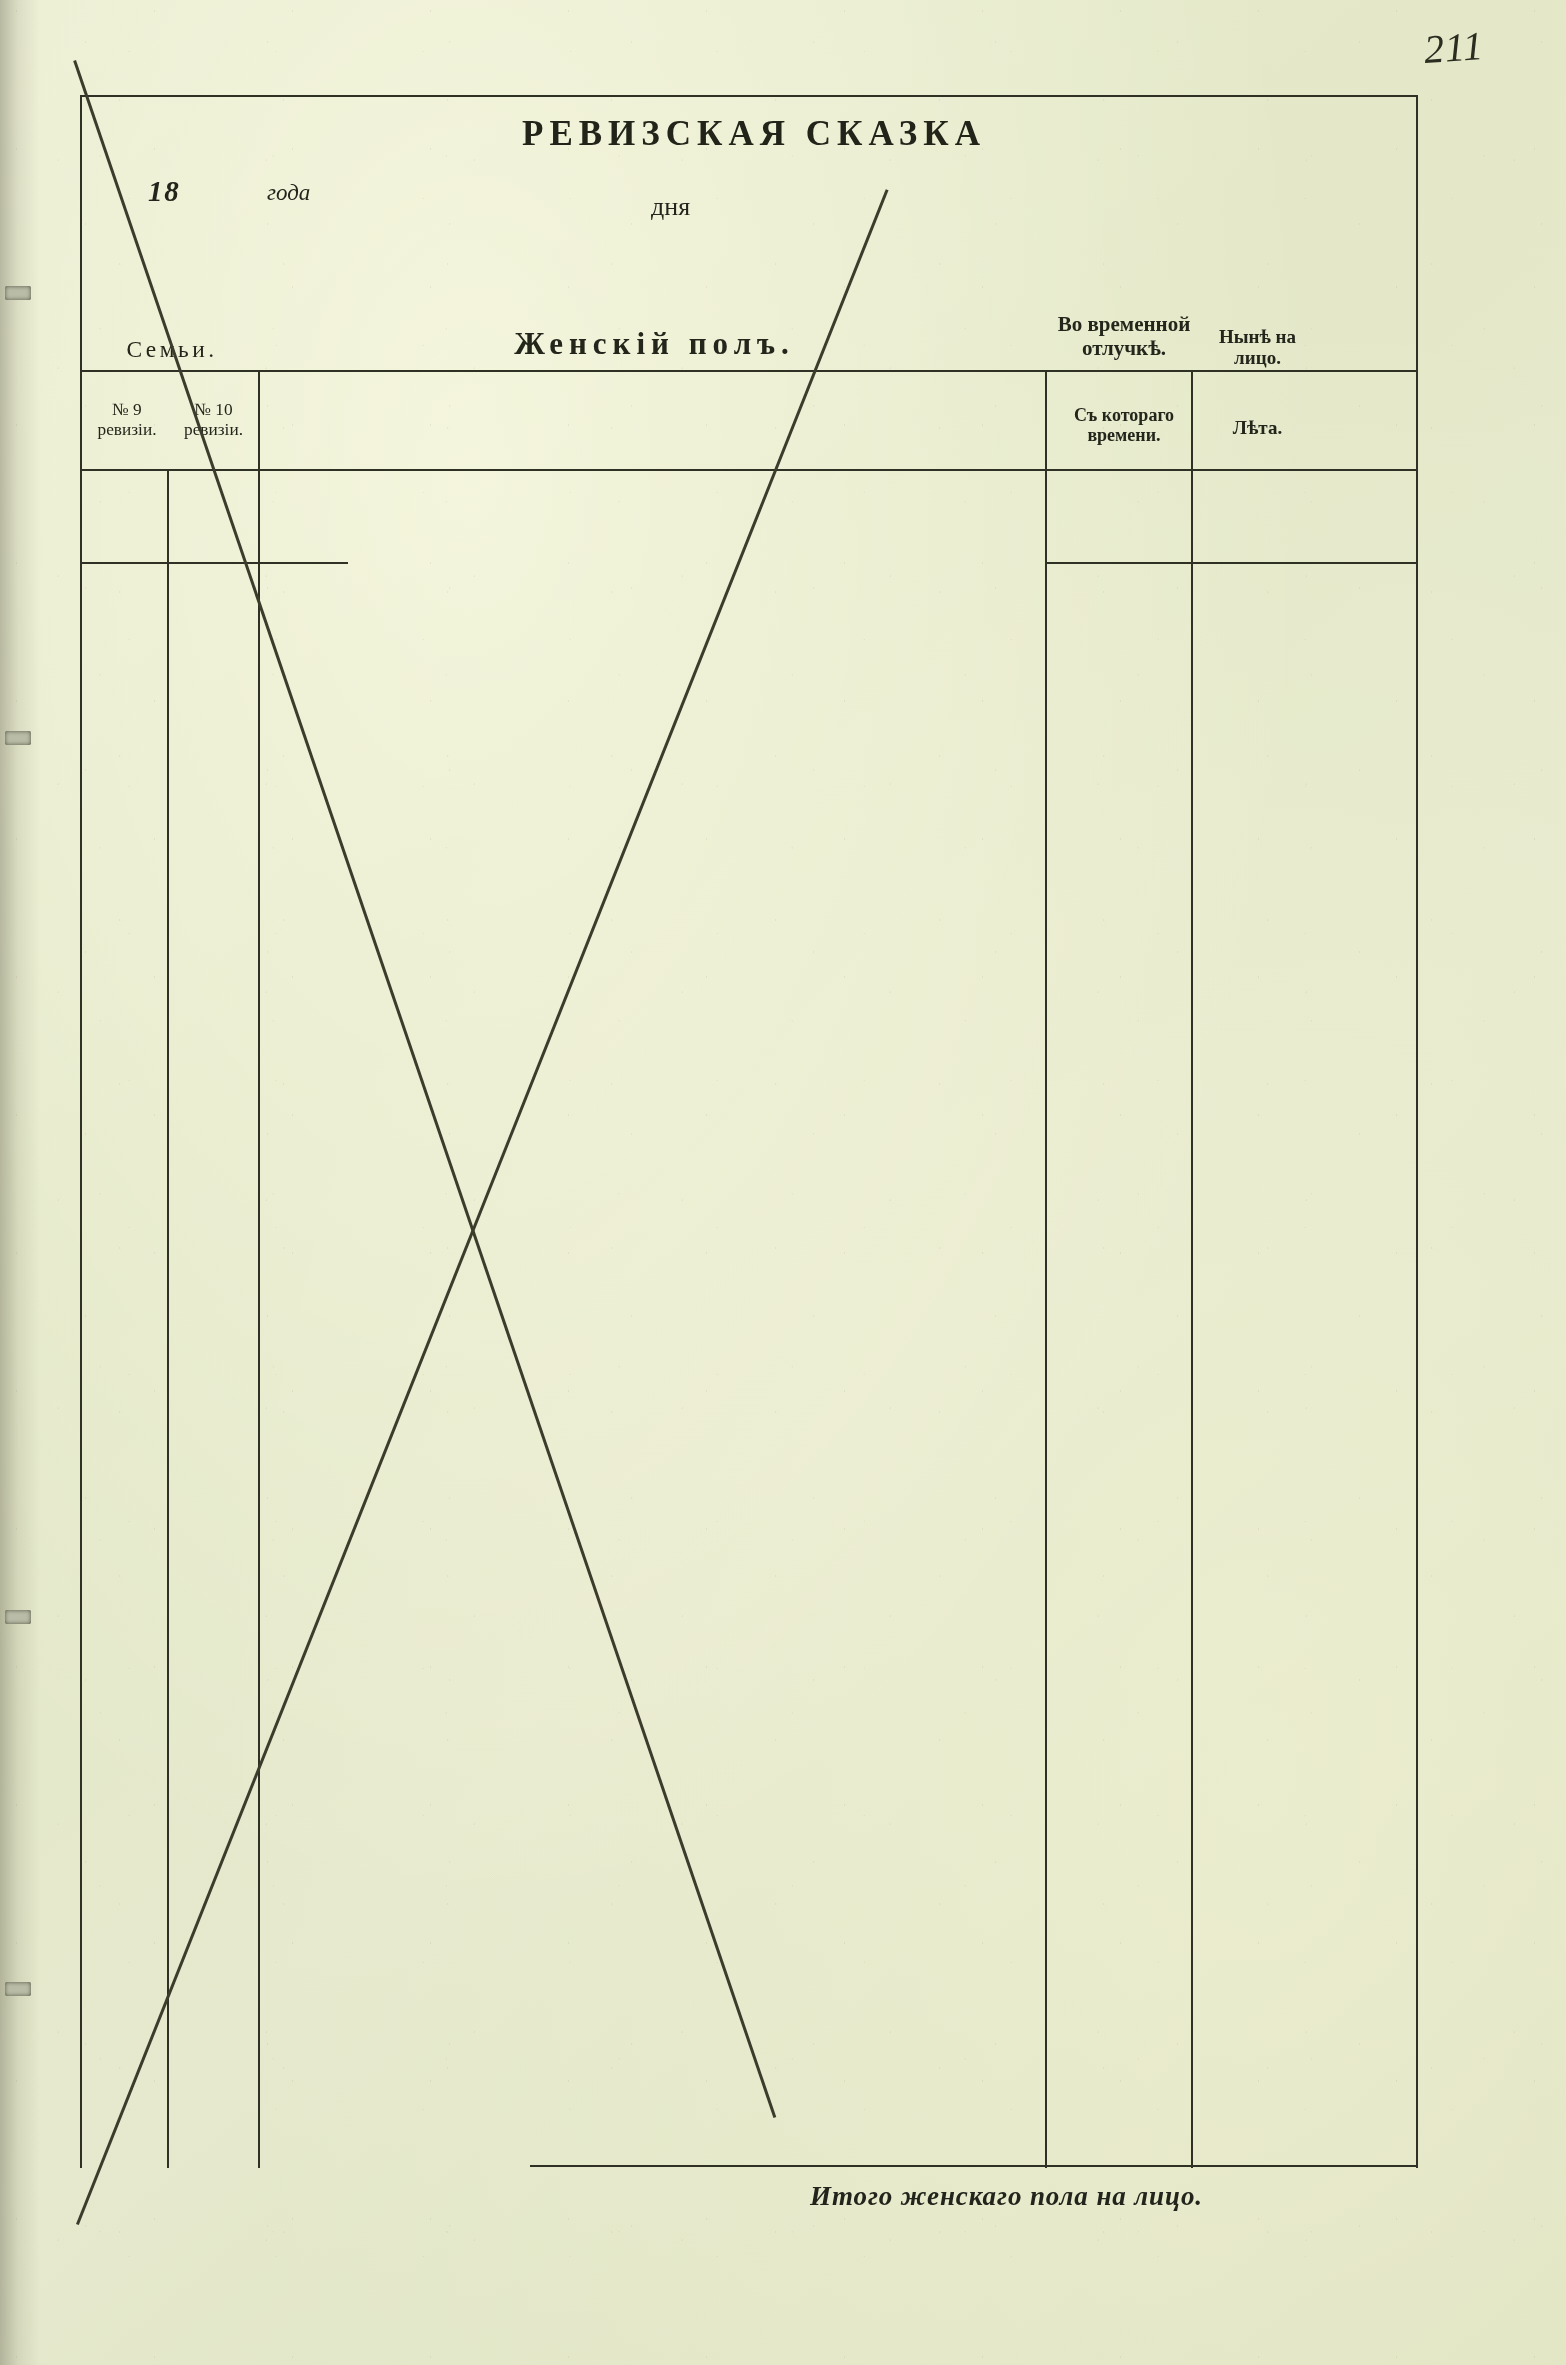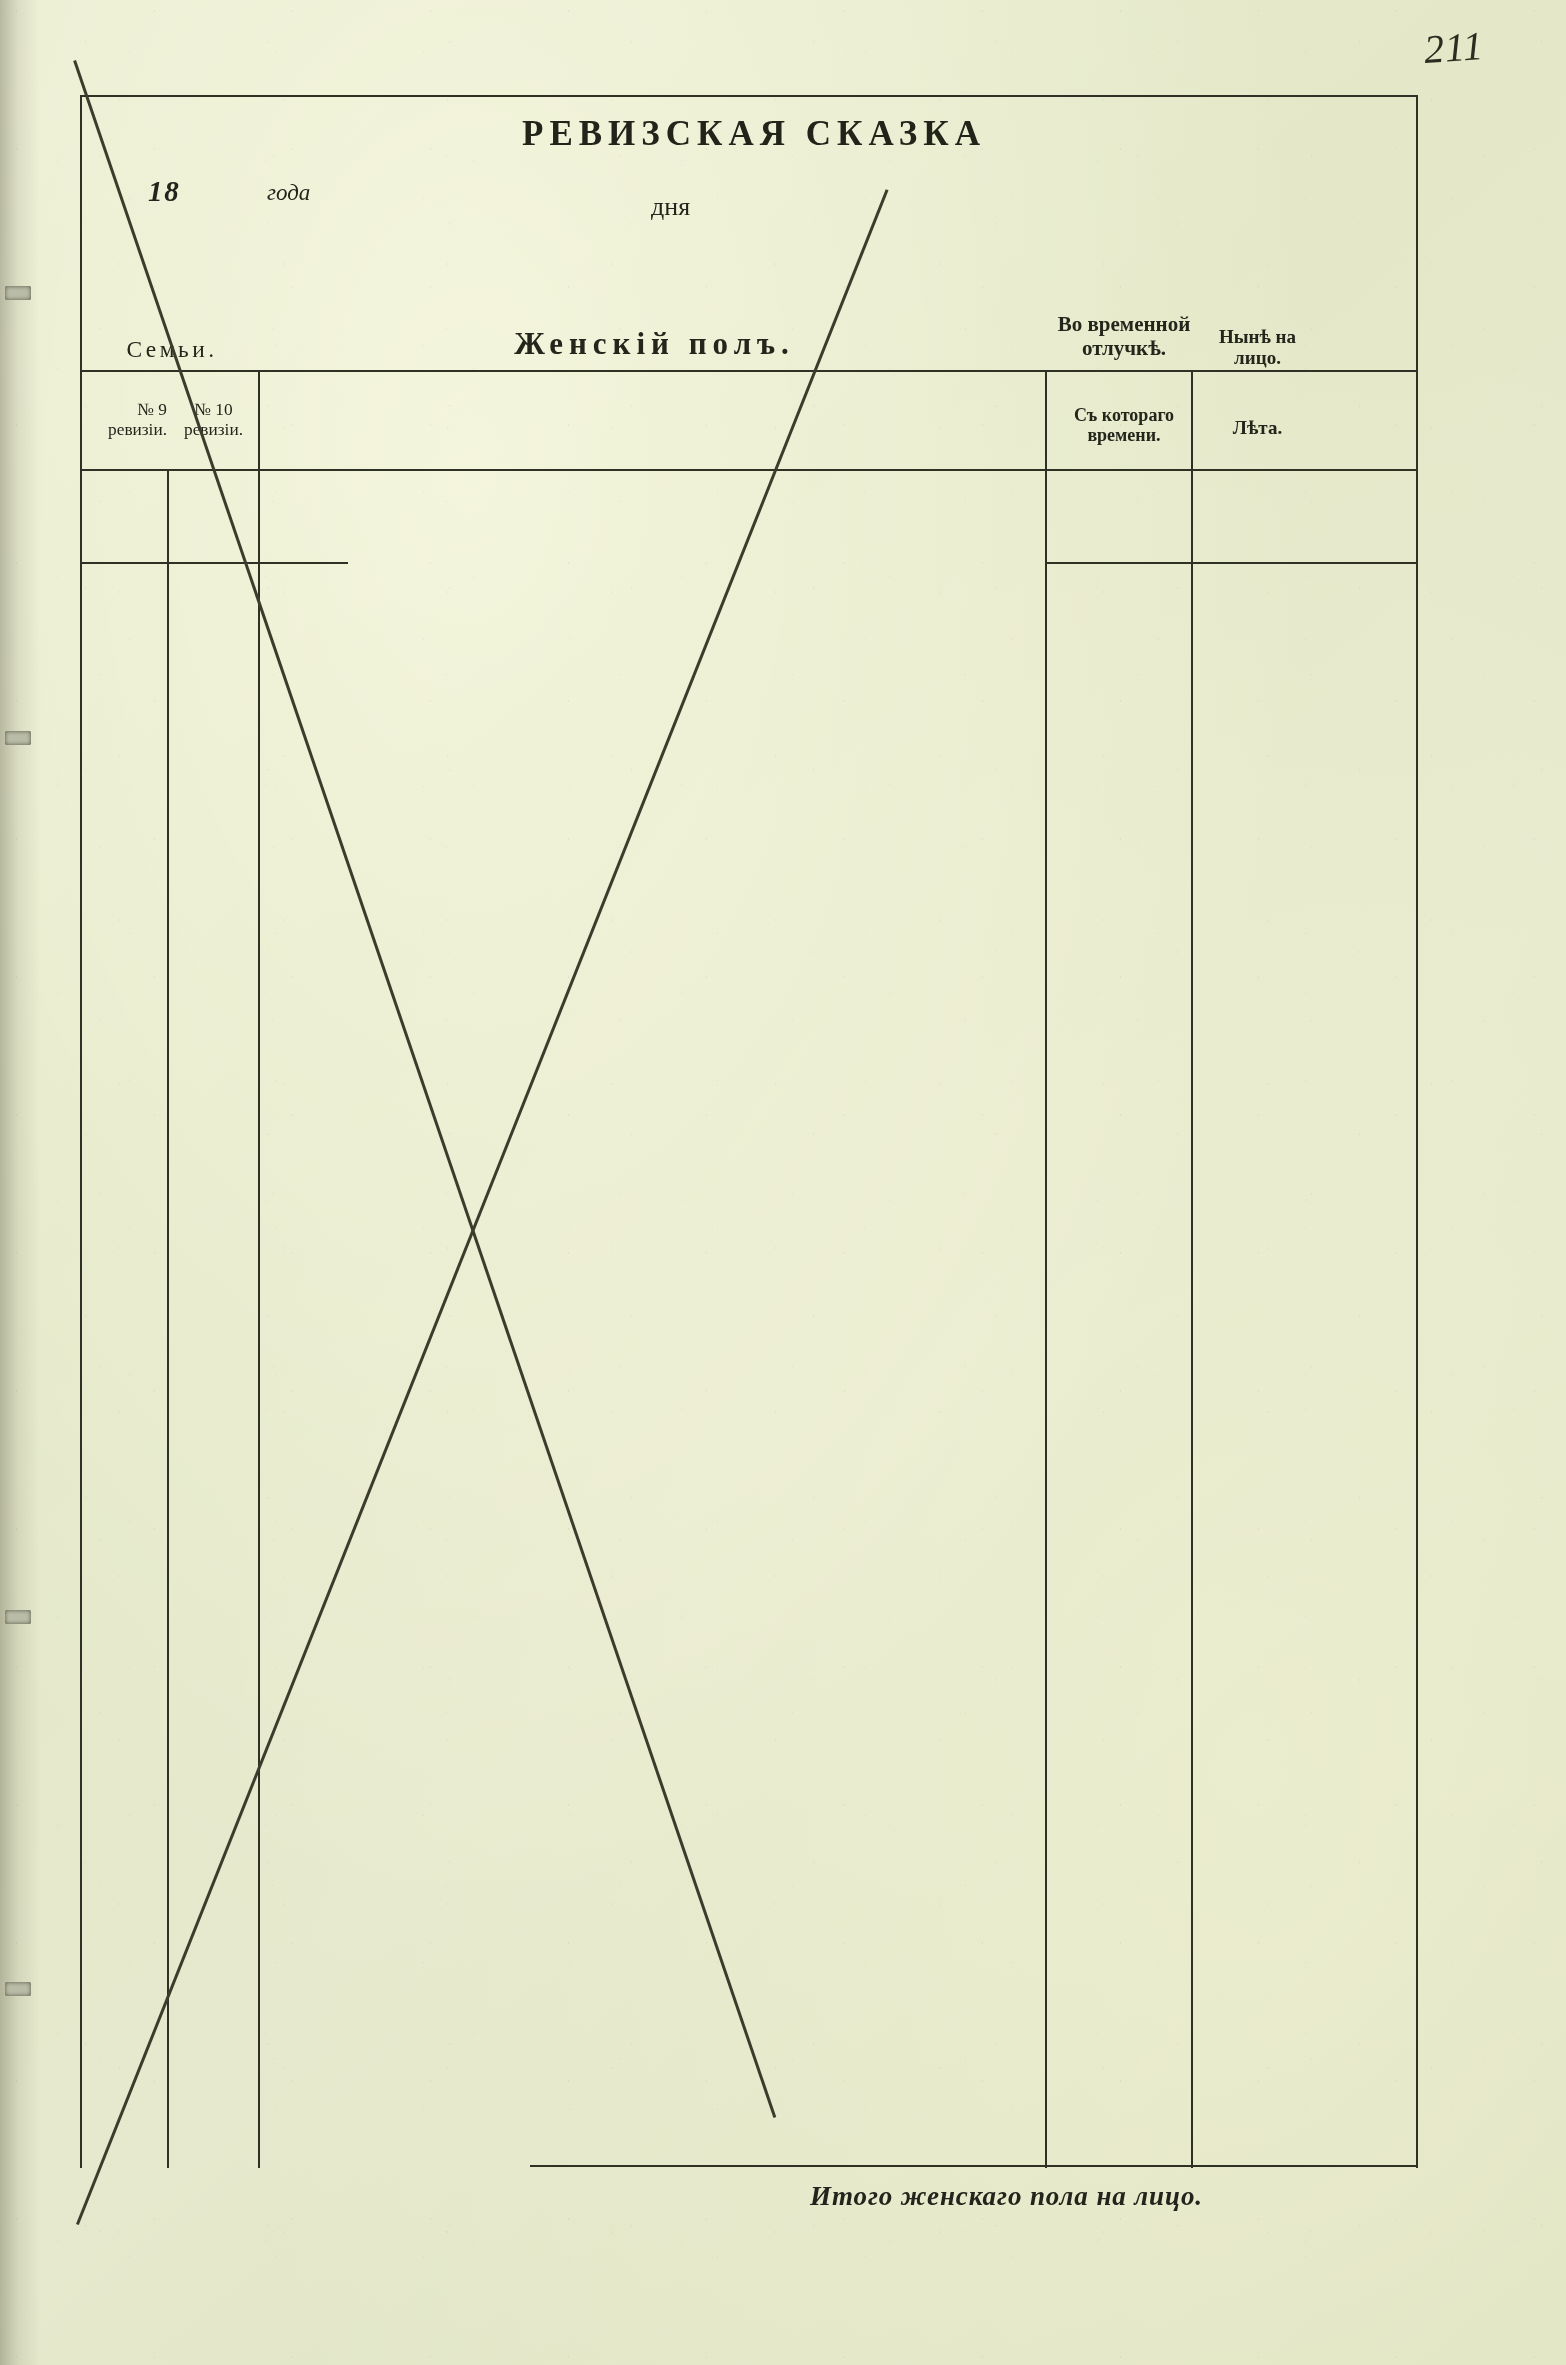--- a/index.html
+++ b/index.html
@@ -154,21 +154,20 @@
     font-size: 19px;
     font-weight: bold;
     margin-top: 8px;
   }
   .no9 {
     left: 7px;
     width: 80px;
     top: 305px;
     font-size: 17.3px;
     line-height: 1.18;
-    text-align: right;
   }
   .no10 {
     left: 90px;
     width: 87px;
     top: 305px;
     font-size: 17.3px;
     line-height: 1.18;
   }
   .s-kotorago {
     left: 974px;

